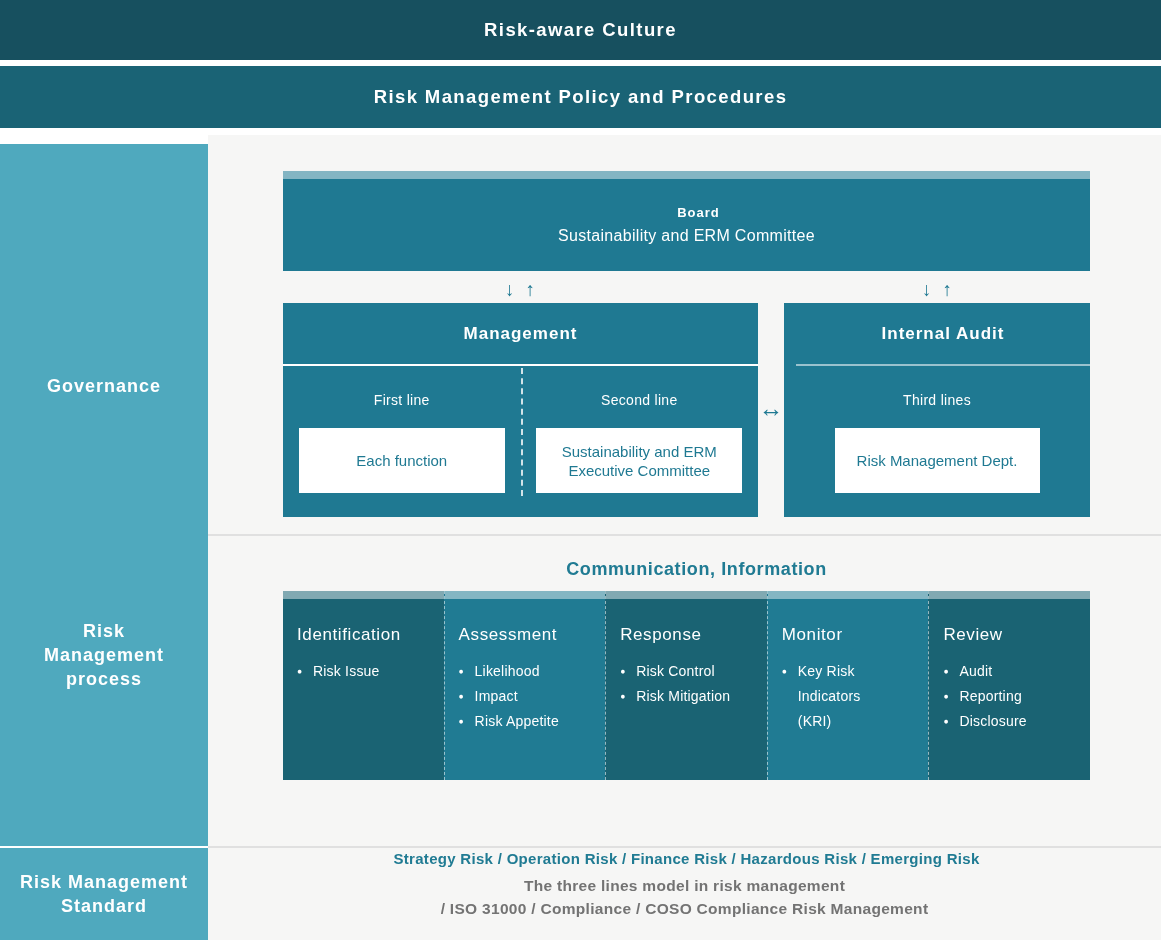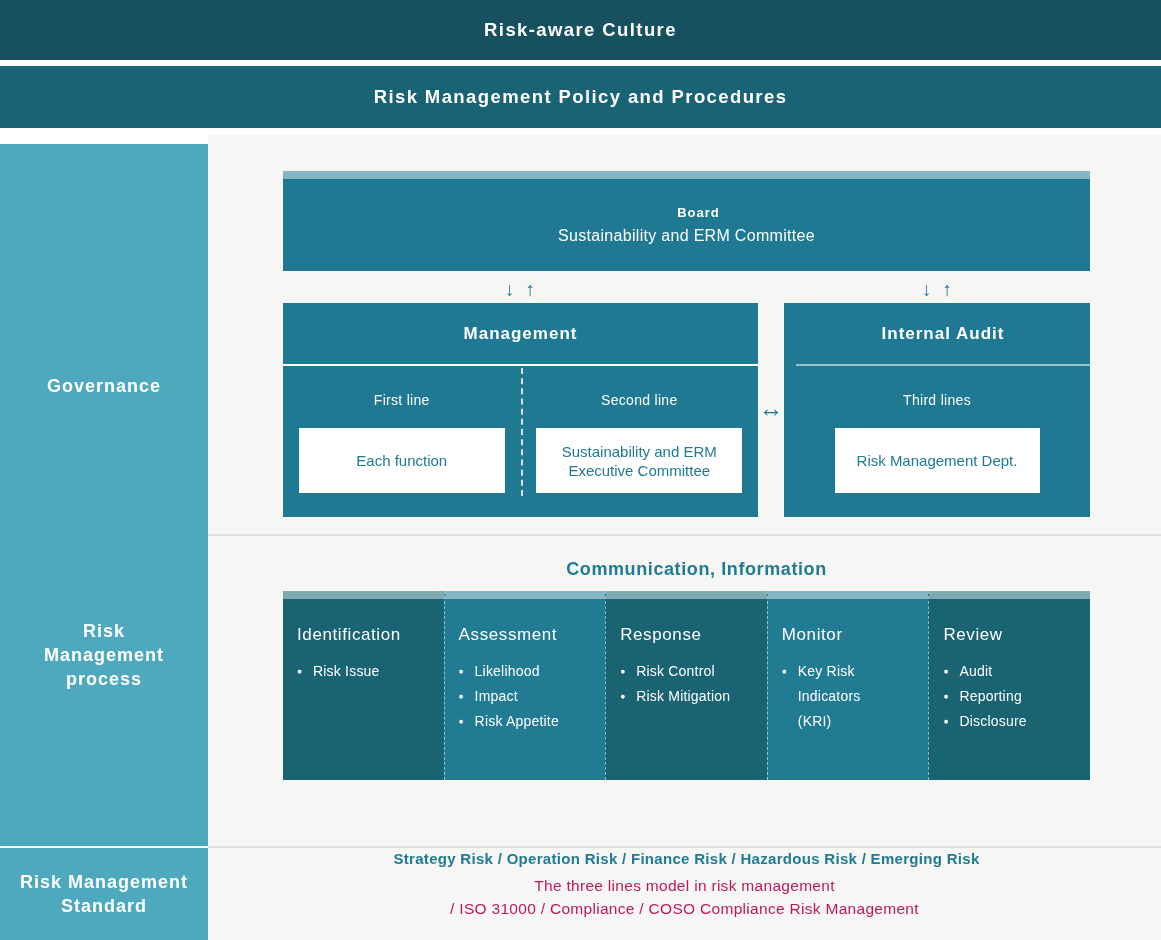--- a/index.html
+++ b/index.html
@@ -74,21 +74,21 @@
   .step-title { font-size:17px; font-weight:normal; letter-spacing:0.6px; margin-bottom:14px; }
   .step ul { list-style:none; font-size:14px; }
   .step li { position:relative; padding-left:16px; line-height:25px; white-space:pre-line; letter-spacing:0.2px; }
   .step li::before { content:"●"; position:absolute; left:0; top:0; font-size:8.5px; line-height:25px; }
 
   .risk-types { position:absolute; left:283px; top:804px; width:807px; text-align:center;
                 color:#207b93; font-size:15px; font-weight:600; letter-spacing:0.3px;margin-top:46px; }
 
   
   .standard-text { position:absolute; left:208px; top:874px; width:953px; text-align:center;
-                   color:#be185d; font-size:15.5px; font-weight:400; line-height:23px; letter-spacing:0.3px; }
+                   color:#737373; font-size:15.5px; font-weight:700; line-height:23px; letter-spacing:0.3px; }
 </style>
 </head>
 <body>
 
 <div class="page">
 
   <div class="bar bar-top">
     <span>Risk-aware Culture</span>
   </div>
 

